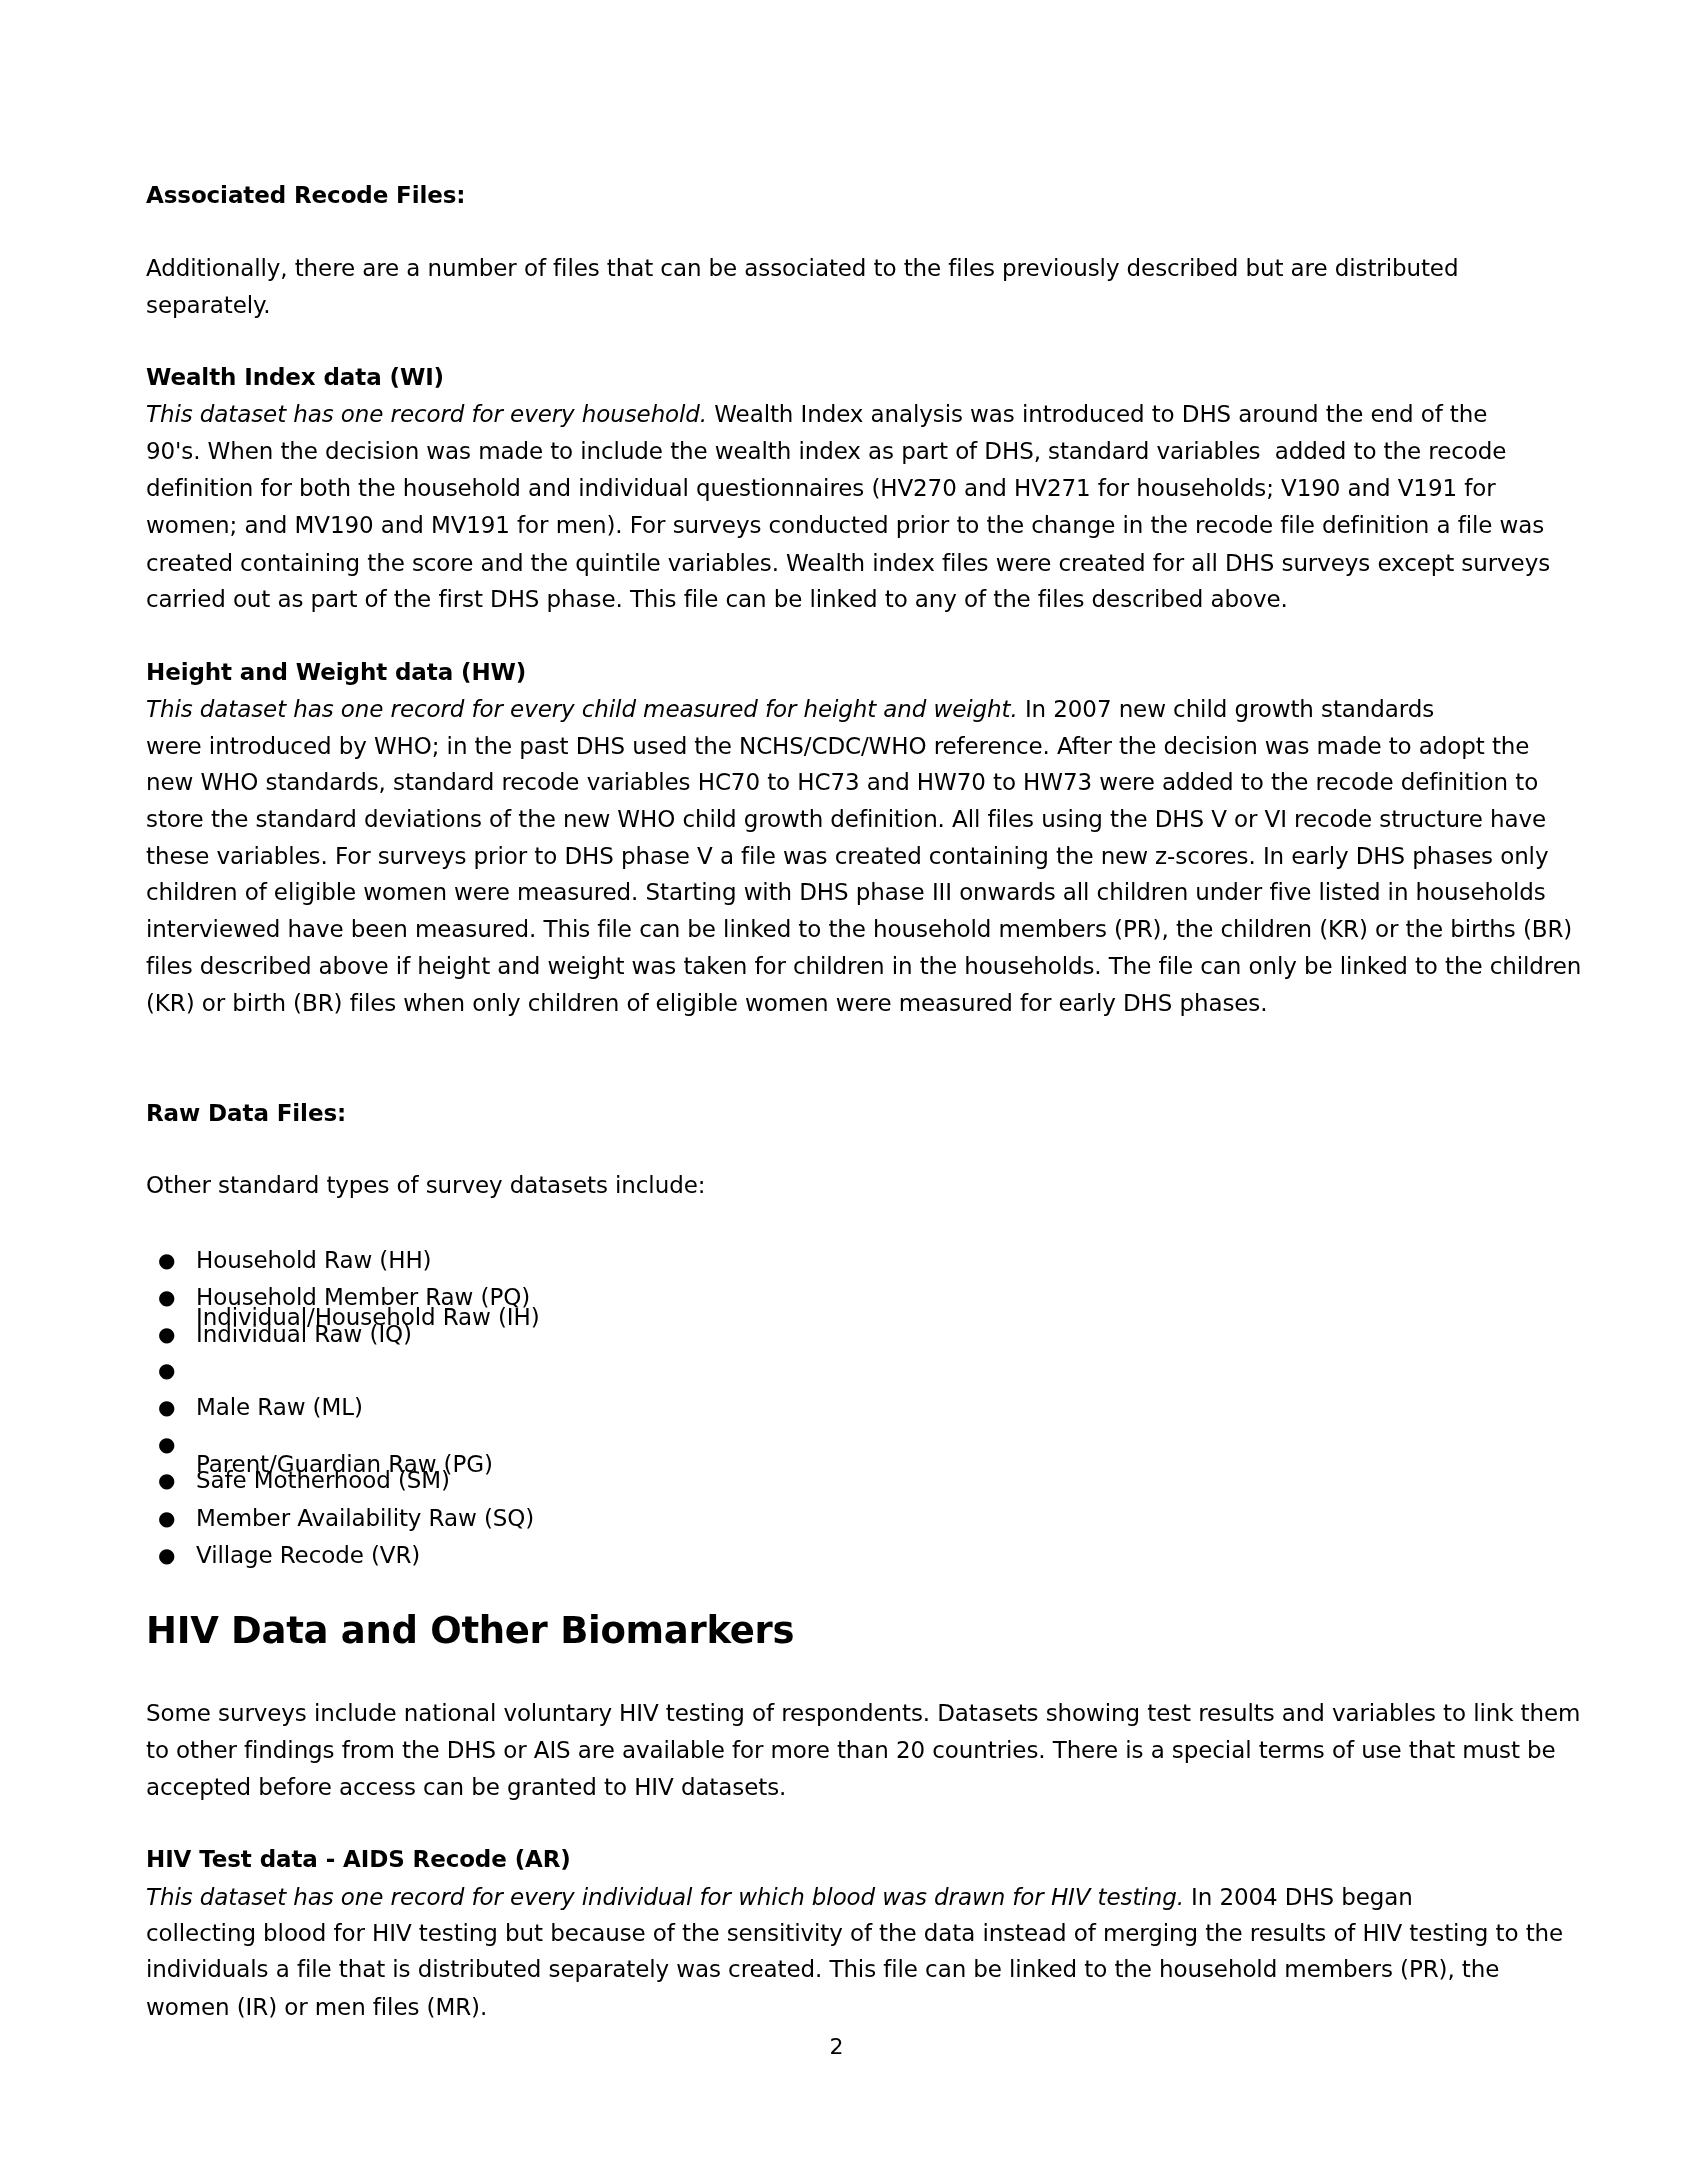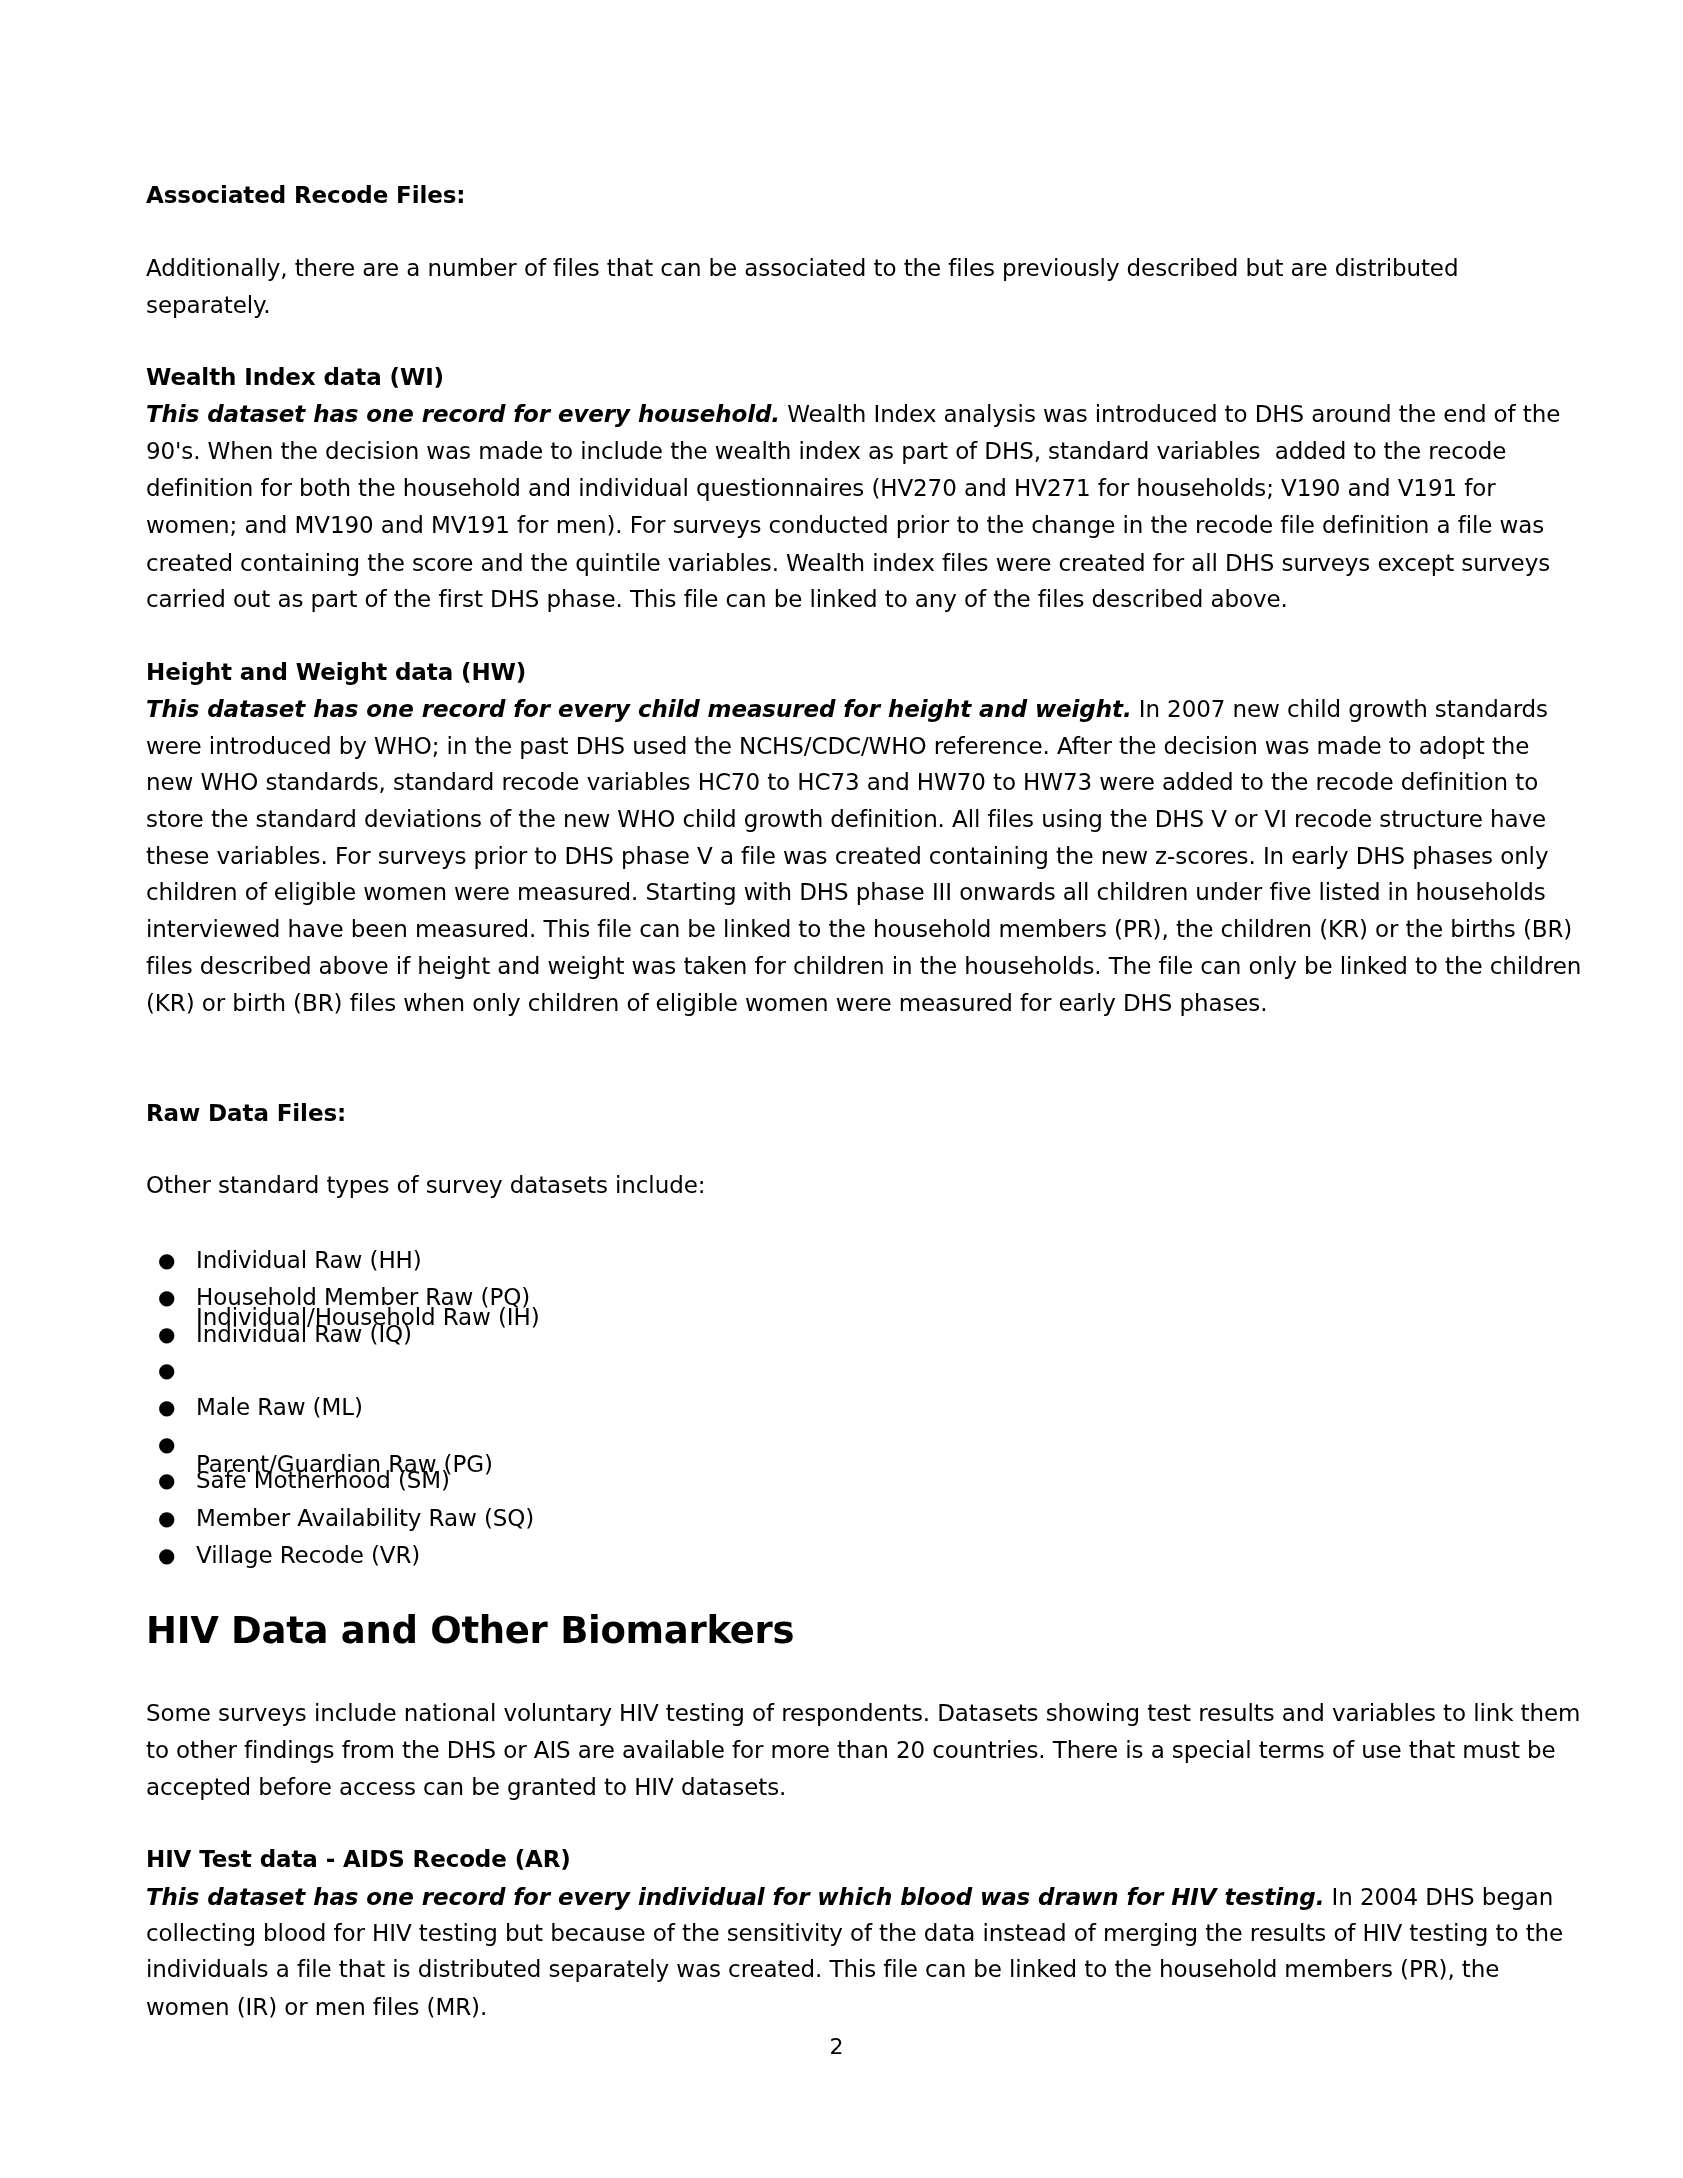--- a/index.html
+++ b/index.html
@@ -1,20 +1,20 @@
 <!DOCTYPE html>
 <html><head>
 <meta charset="utf-8">
 <style>
   html, body { margin:0; padding:0; background:#ffffff; }
   body { width:1683px; height:2178px; position:relative; overflow:hidden;
          font-family:"DejaVu Sans", sans-serif; color:#000; }
   .ln { position:absolute; left:98px; white-space:pre; font-size:23px; line-height:37px; height:37px; letter-spacing:-0.1px;margin-left:48px; }
   .h { font-weight:bold; }
-  .bi { font-weight:bold; font-style:italic;text-align:right; }
+  .bi { font-weight:normal; font-style:italic;text-align:right; }
   .big { font-size:37px; font-weight:bold; line-height:50px; height:50px; letter-spacing:-0.3px; }
   .bullet { position:absolute; left:158px; font-size:20px; line-height:37px; }
   .btext { position:absolute; left:196px; white-space:pre; font-size:23px; line-height:37px; letter-spacing:-0.1px; }
   .pnum { position:absolute; left:0; width:1673px; text-align:center; font-size:22px; line-height:30px; }
 </style>
 </head>
 <body>
 
 <div class="ln h" style="top:177px">Associated Recode Files:</div>
 <div class="ln" style="top:250px">Additionally, there are a number of files that can be associated to the files previously described but are distributed</div>
@@ -38,21 +38,21 @@
 <div class="ln" style="top:911px">interviewed have been measured. This file can be linked to the household members (PR), the children (KR) or the births (BR)</div>
 <div class="ln" style="top:948px">files described above if height and weight was taken for children in the households. The file can only be linked to the children</div>
 <div class="ln" style="top:985px">(KR) or birth (BR) files when only children of eligible women were measured for early DHS phases.</div>
 
 <div class="ln h" style="top:1095px">Raw Data Files:</div>
 <div class="ln" style="top:1167px">Other standard types of survey datasets include:</div>
 
 <div>
   <div>
       <span class="bullet" style="top:1242px">●</span>
-      <span class="btext" style="top:1242px">Individual Raw (HH)</span>
+      <span class="btext" style="top:1242px">Household Raw (HH)</span>
     </div>
   <div>
       <span class="bullet" style="top:1279px">●</span>
       <span class="btext" style="top:1279px">Household Member Raw (PQ)</span>
     </div>
   <div>
       <span class="bullet" style="top:1316px">●</span>
       <span class="btext" style="top:1316px">Individual Raw (IQ)</span>
     </div>
   <div>

